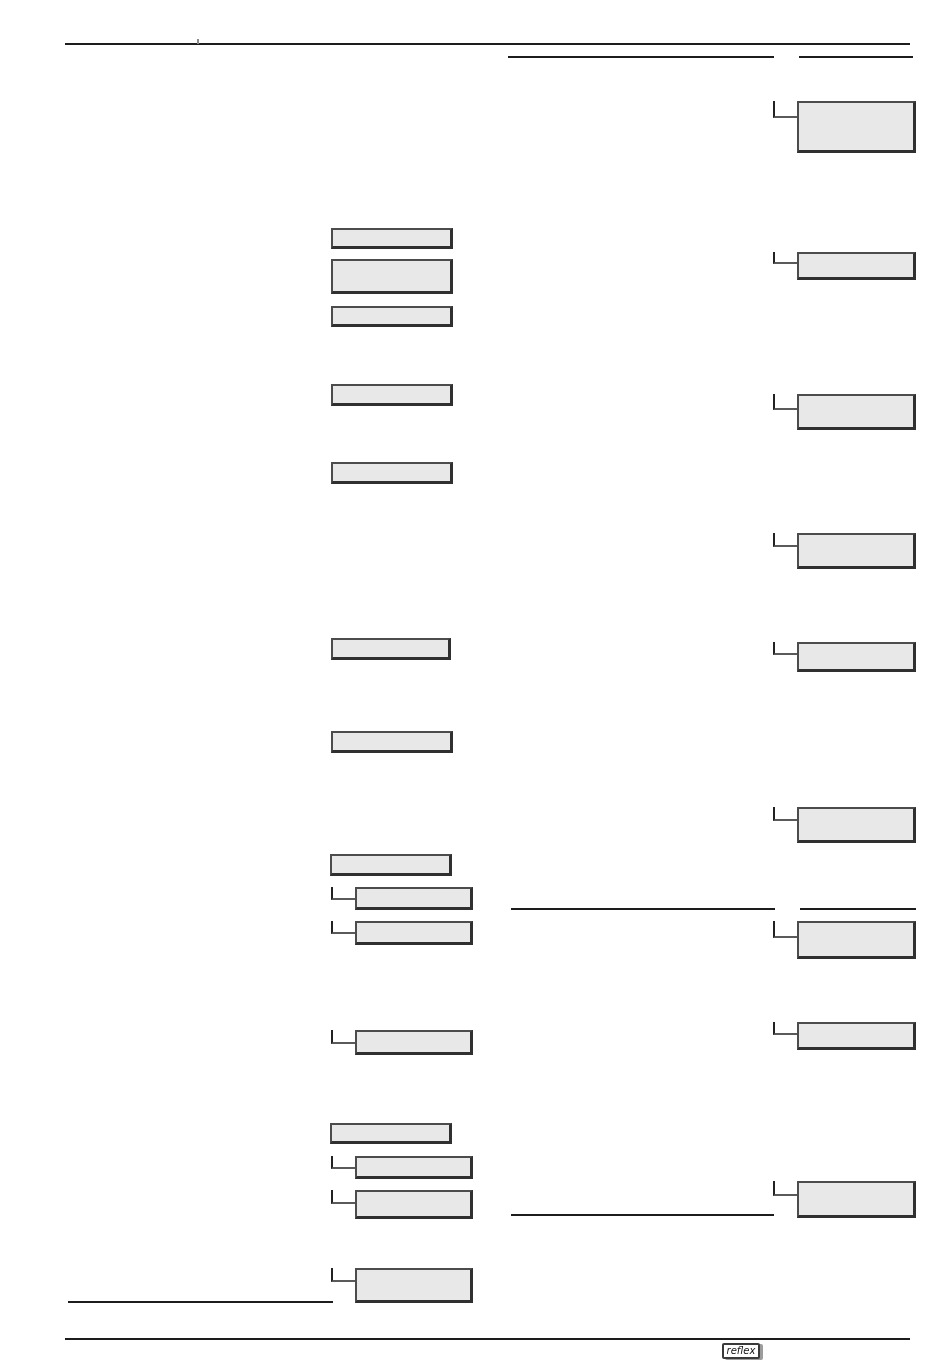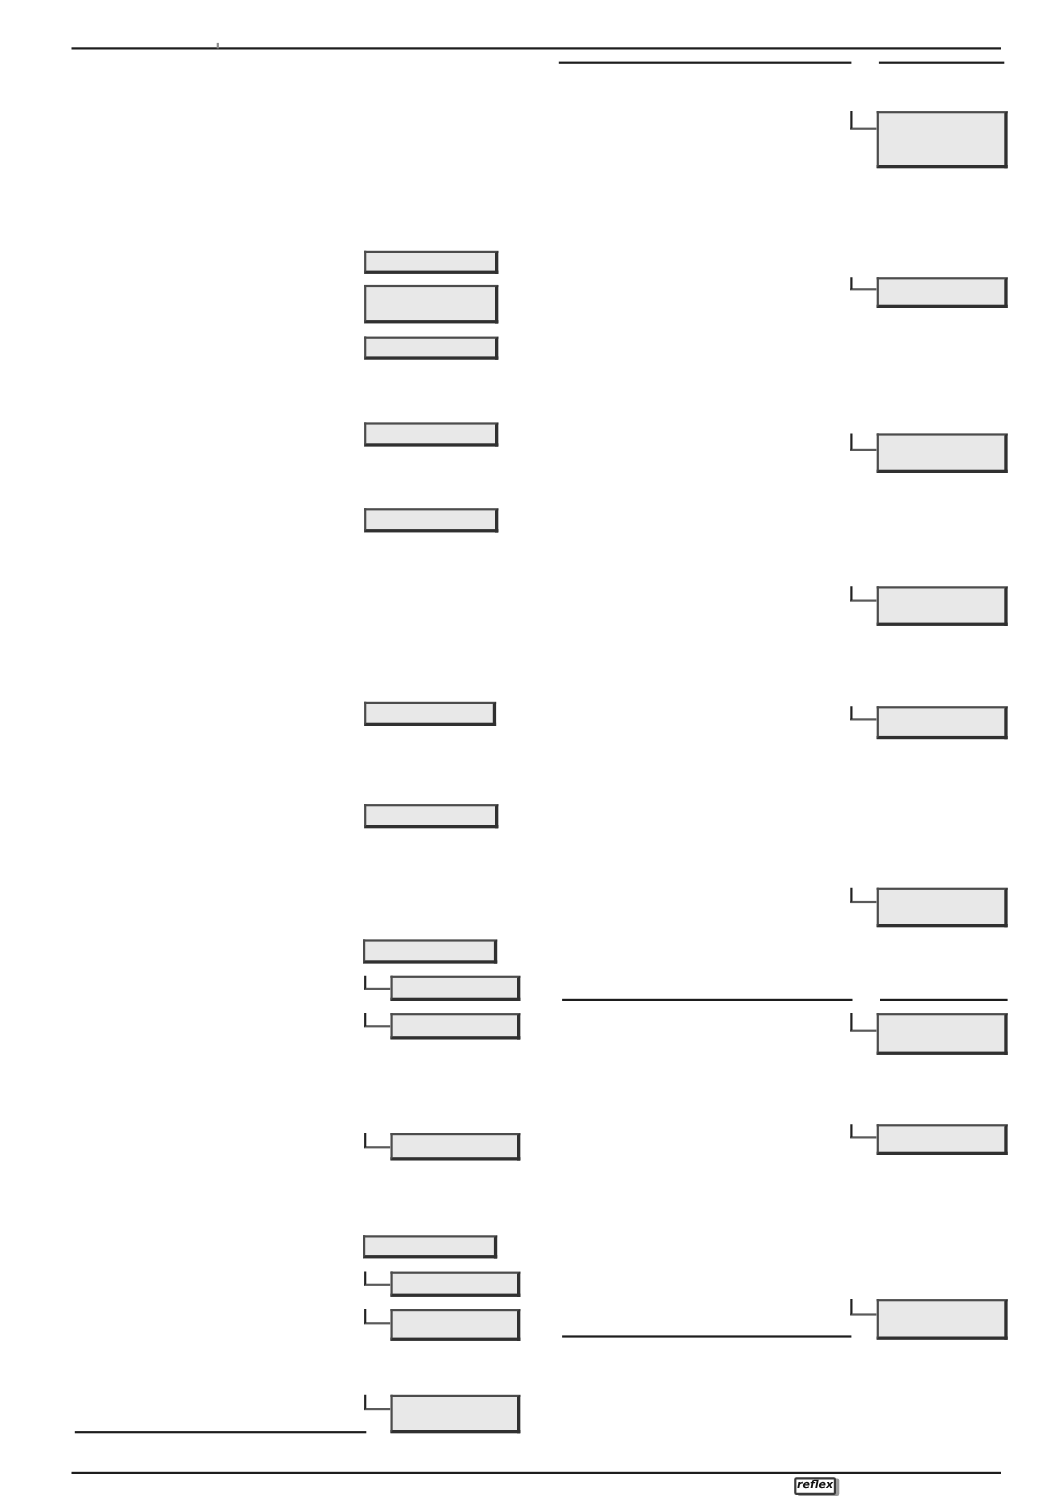--- a/index.html
+++ b/index.html
@@ -38,21 +38,21 @@
     background: #ffffff;
     border: 2px solid var(--logo-border, #3a3a3a);
     border-radius: 2px;
     box-shadow: 3px 1px 0 var(--logo-shadow, #9c9c9c);
     display: flex;
     align-items: center;
     justify-content: center;
   }
   .logo span {
     font-size: 10px;
-    font-weight: bold;
+    font-weight: normal;
     font-style: italic;
     letter-spacing: 0px;
     color: #141414;
     line-height: 1;
     transform: translateY(-0.5px);
   }
 </style>
 </head>
 <body>
 

